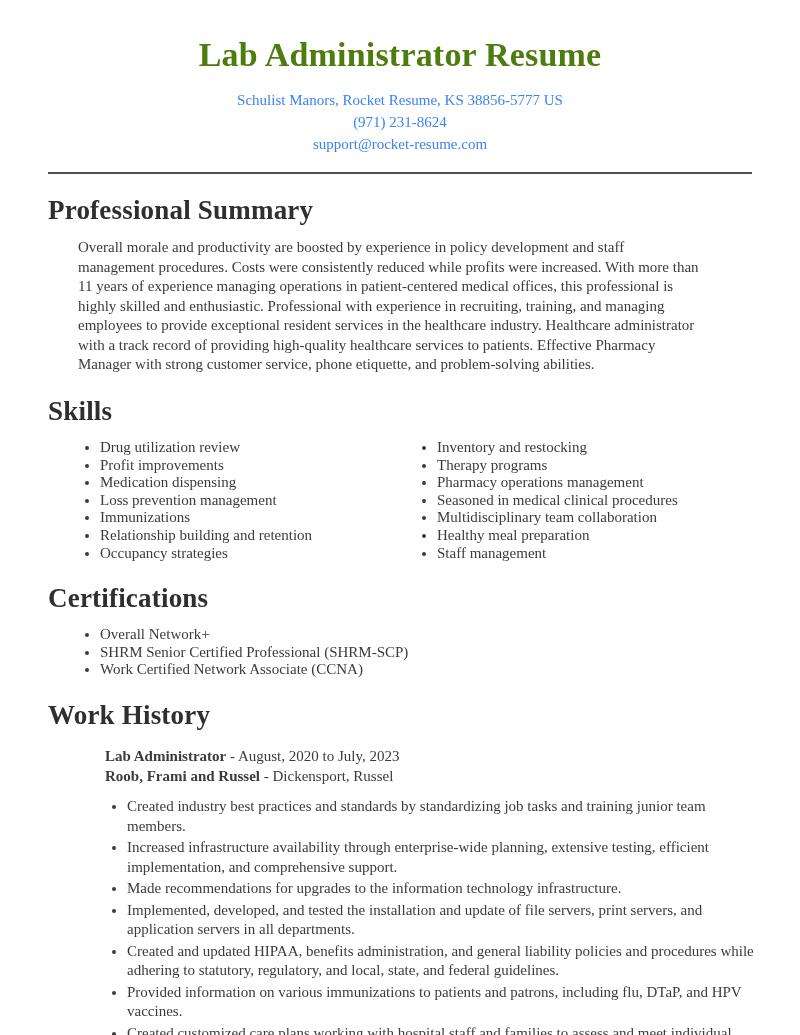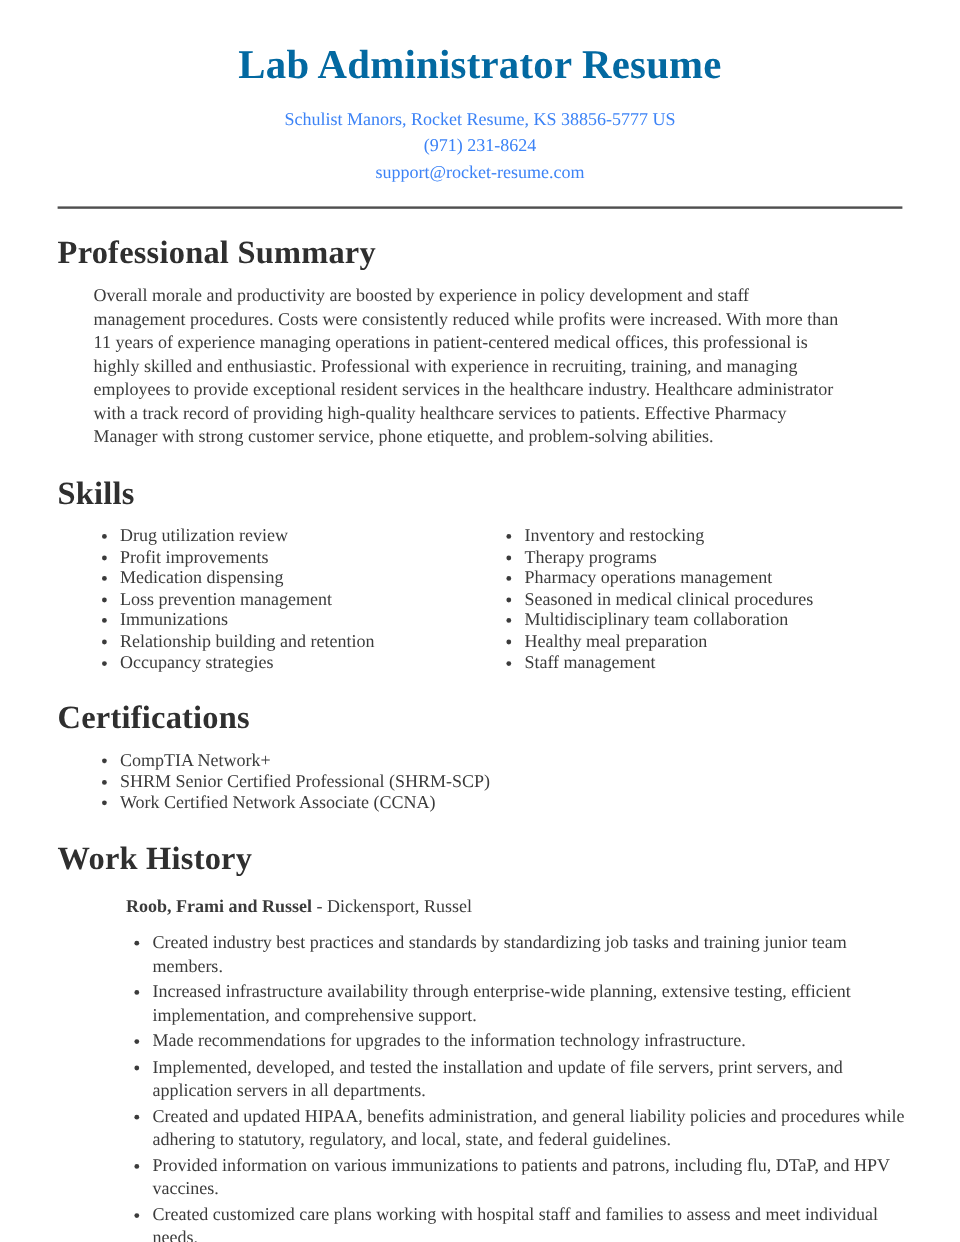--- a/index.html
+++ b/index.html
@@ -17,21 +17,21 @@
   .page {
     box-sizing: border-box;
     width: 800px;
     padding: 36px 48px 0 48px;
   }
   
   .resume-header { text-align: center; }
   .resume-title {
     font-size: 34px;
     font-weight: 600;
-    color: #0369a1;
+    color: #4d7c0f;
     margin: 0 0 16px 0;
     line-height: 1.1;
     letter-spacing: 0.2px;
   }
   .contact-line {
     margin: 0;
     font-size: 15px;
     line-height: 22px;
     color: #3b82f6;
   }
@@ -140,31 +140,32 @@
         <li>Healthy meal preparation</li>
         <li>Staff management</li>
       </ul>
     </div>
   </section>
 
   <section>
     <h2 class="section-heading">Certifications</h2>
     <div class="section-body">
       <ul class="cert-list">
-        <li>CompTIA Network+</li>
+        <li>Overall Network+</li>
         <li>SHRM Senior Certified Professional (SHRM-SCP)</li>
         <li>Work Certified Network Associate (CCNA)</li>
       </ul>
     </div>
   </section>
 
   <section>
     <h2 class="section-heading">Work History</h2>
 
     <div class="job">
+      <p class="job-line"><span class="bold">Lab Administrator</span><span> - </span><span>August, 2020 to July, 2023</span></p>
       <p class="job-line"><span class="bold">Roob, Frami and Russel</span><span> - </span><span>Dickensport, Russel</span></p>
       <ul class="job-bullets">
         <li>Created industry best practices and standards by standardizing job tasks and training junior team members.</li>
         <li>Increased infrastructure availability through enterprise-wide planning, extensive testing, efficient implementation, and comprehensive support.</li>
         <li>Made recommendations for upgrades to the information technology infrastructure.</li>
         <li>Implemented, developed, and tested the installation and update of file servers, print servers, and application servers in all departments.</li>
         <li>Created and updated HIPAA, benefits administration, and general liability policies and procedures while adhering to statutory, regulatory, and local, state, and federal guidelines.</li>
         <li>Provided information on various immunizations to patients and patrons, including flu, DTaP, and HPV vaccines.</li>
         <li>Created customized care plans working with hospital staff and families to assess and meet individual needs.</li>
 

